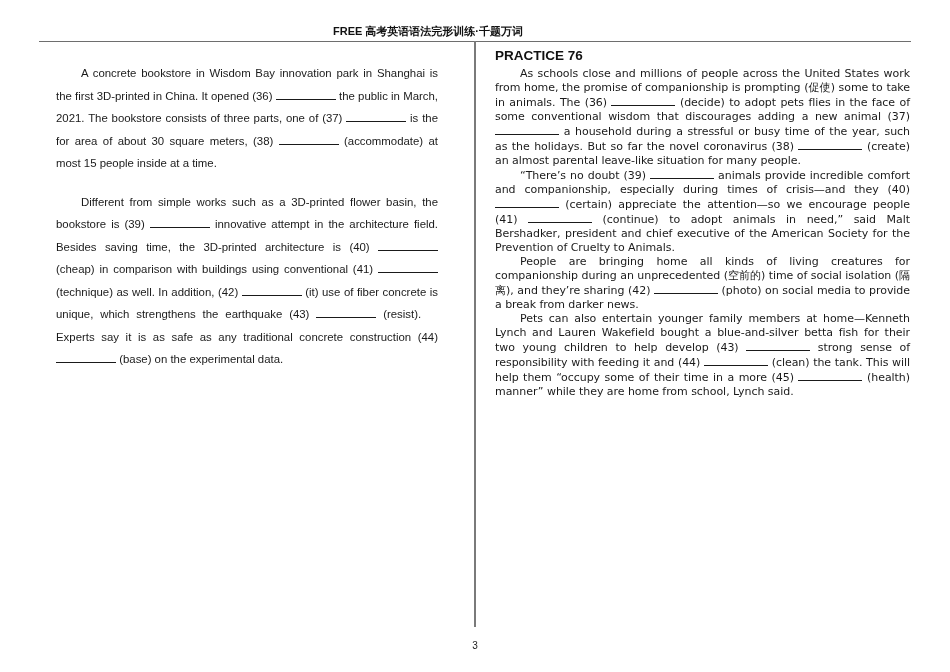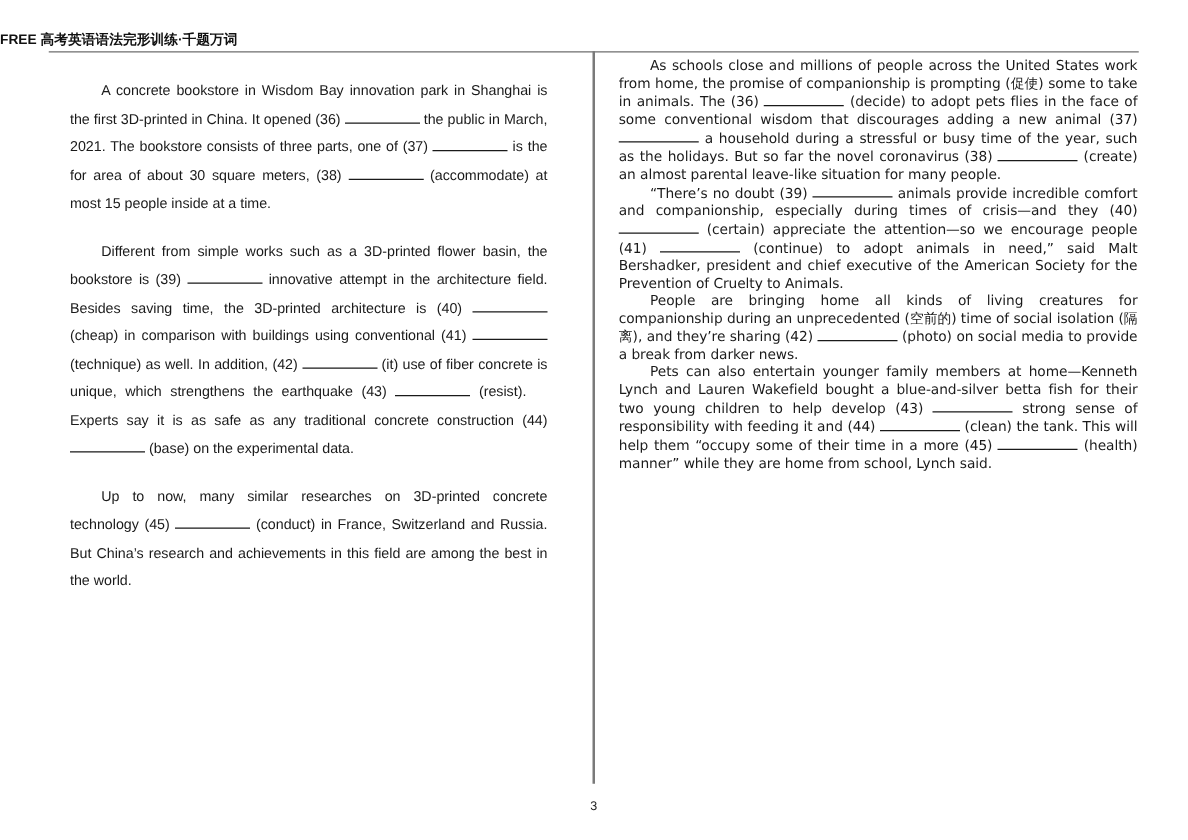--- a/index.html
+++ b/index.html
@@ -12,21 +12,21 @@
     height: 672px;
     position: relative;
     overflow: hidden;
     color: #1a1a1a;
   }
   .header-title {
     position: absolute;
     top: 24px;
     left: 0;
     width: 856px;
-    text-align: left;
+    text-align: center;
     font-family: "Liberation Sans", "DejaVu Sans", sans-serif;
     font-weight: bold;
     font-size: 11px;
     color: #111;
     letter-spacing: 0;
   }
   .top-rule {
     position: absolute;
     top: 41px;
     left: 39px;
@@ -103,25 +103,25 @@
 <body>
 
 <div class="header-title">FREE 高考英语语法完形训练·千题万词</div>
 <div class="top-rule"></div>
 <div class="center-divider"></div>
 
 <div class="column col-left">
   <div>
       <p class="para"><span>A concrete bookstore in Wisdom Bay innovation park in Shanghai is the first 3D-printed in China. It opened (36) </span><span class="blank"></span><span> the public in March, 2021. The bookstore consists of three parts, one of (37) </span><span class="blank"></span><span> is the for area of about 30 square meters, (38) </span><span class="blank"></span><span> (accommodate) at most 15 people inside at a time.</span></p>
       <p class="para"><span>Different from simple works such as a 3D-printed flower basin, the bookstore is (39) </span><span class="blank"></span><span> innovative attempt in the architecture field. Besides saving time, the 3D-printed architecture is (40) </span><span class="blank"></span><span> (cheap) in comparison with buildings using conventional (41) </span><span class="blank"></span><span> (technique) as well. In addition, (42) </span><span class="blank"></span><span> (it) use of fiber concrete is unique, which strengthens the earthquake (43) </span><span class="blank"></span><span> (resist).&nbsp;&nbsp;&nbsp; Experts say it is as safe as any traditional concrete construction (44) </span><span class="blank"></span><span> (base) on the experimental data.</span></p>
-      <p class="para"><span>Up to now, many similar researches on 3D-printed concrete technology (45) </span><span class="blank"></span><span> (conduct) in France, Switzerland and Russia. But China’s research and achievements in this field are among the best in the world.</span></p>
     </div>
 </div>
 
 <div class="column col-right">
+  <div class="practice-title">PRACTICE 76</div>
   <div>
       <p class="para"><span>As schools close and millions of people across the United States work from home, the promise of companionship is prompting (促使) some to take in animals. The (36) </span><span class="blank"></span><span> (decide) to adopt pets flies in the face of some conventional wisdom that discourages adding a new animal (37) </span><span class="blank"></span><span> a household during a stressful or busy time of the year, such as the holidays. But so far the novel coronavirus (38) </span><span class="blank"></span><span> (create) an almost parental leave-like situation for many people.</span></p>
       <p class="para"><span>“There’s no doubt (39) </span><span class="blank"></span><span> animals provide incredible comfort and companionship, especially during times of crisis—and they (40) </span><span class="blank"></span><span> (certain) appreciate the attention—so we encourage people (41) </span><span class="blank"></span><span> (continue) to adopt animals in need,” said Malt Bershadker, president and chief executive of the American Society for the Prevention of Cruelty to Animals.</span></p>
       <p class="para"><span>People are bringing home all kinds of living creatures for companionship during an unprecedented (空前的) time of social isolation (隔离), and they’re sharing (42) </span><span class="blank"></span><span> (photo) on social media to provide a break from darker news.</span></p>
       <p class="para"><span>Pets can also entertain younger family members at home—Kenneth Lynch and Lauren Wakefield bought a blue-and-silver betta fish for their two young children to help develop (43) </span><span class="blank"></span><span> strong sense of responsibility with feeding it and (44) </span><span class="blank"></span><span> (clean) the tank. This will help them “occupy some of their time in a more (45) </span><span class="blank"></span><span> (health) manner” while they are home from school, Lynch said.</span></p>
     </div>
 </div>
 
 <div class="page-number">3</div>
 

